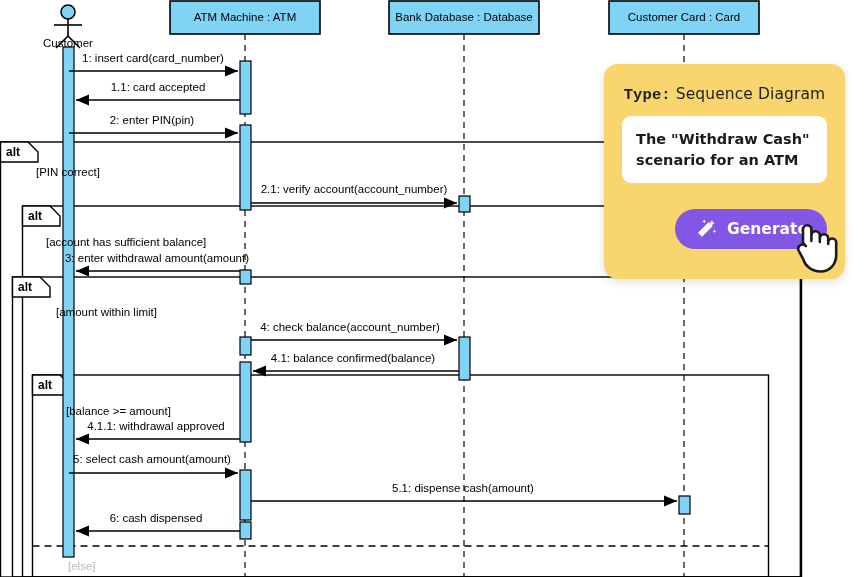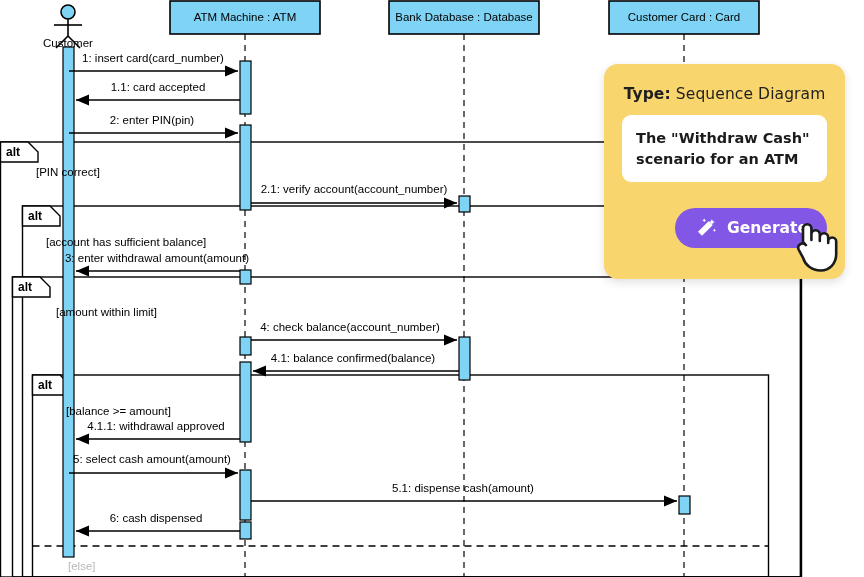--- a/index.html
+++ b/index.html
@@ -44,21 +44,21 @@
     box-shadow: 0 3px 10px rgba(0,0,0,0.13);
   }
   .panel-type {
     font-size: 15.5px;
     color: #1f1f1f;
     text-align: center;
     letter-spacing: 0.1px;
     margin-top: 5px;
     font-family: "DejaVu Sans", sans-serif;
   }
-  .panel-type b { font-weight: bold; }
+  .panel-type b { font-weight: bold; font-family: Liberation Mono, monospace; }
   .panel-input {
     margin-top: 12px;
     background: #ffffff;
     border-radius: 9px;
     padding: 13px 14px;
     min-height: 56px;
     box-sizing: border-box;
   }
   .panel-input-text {
     font-size: 14.5px;

